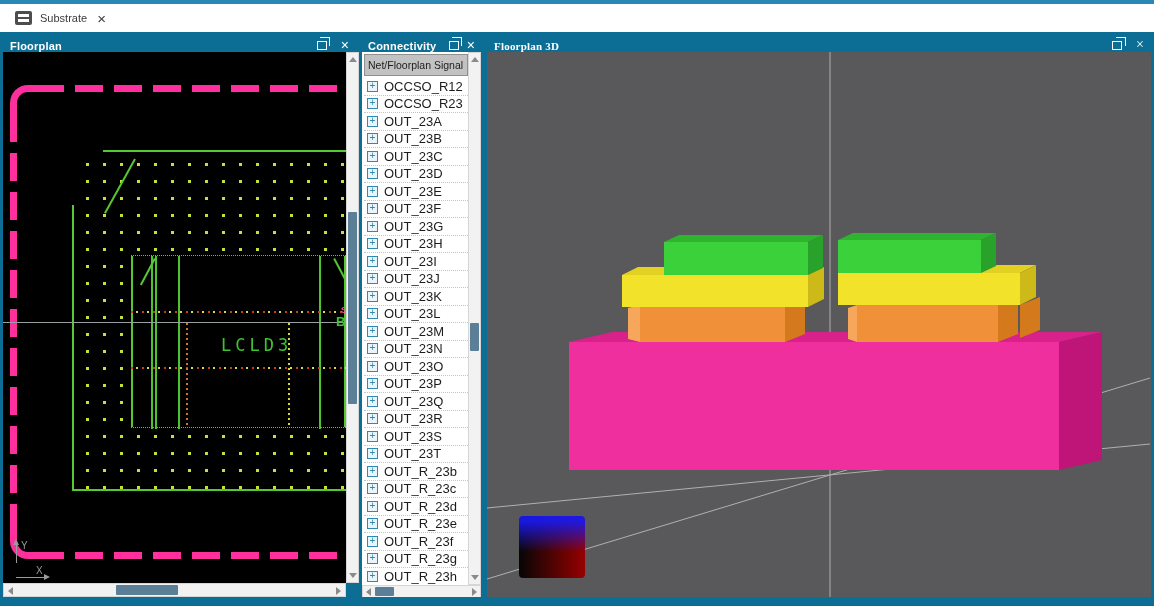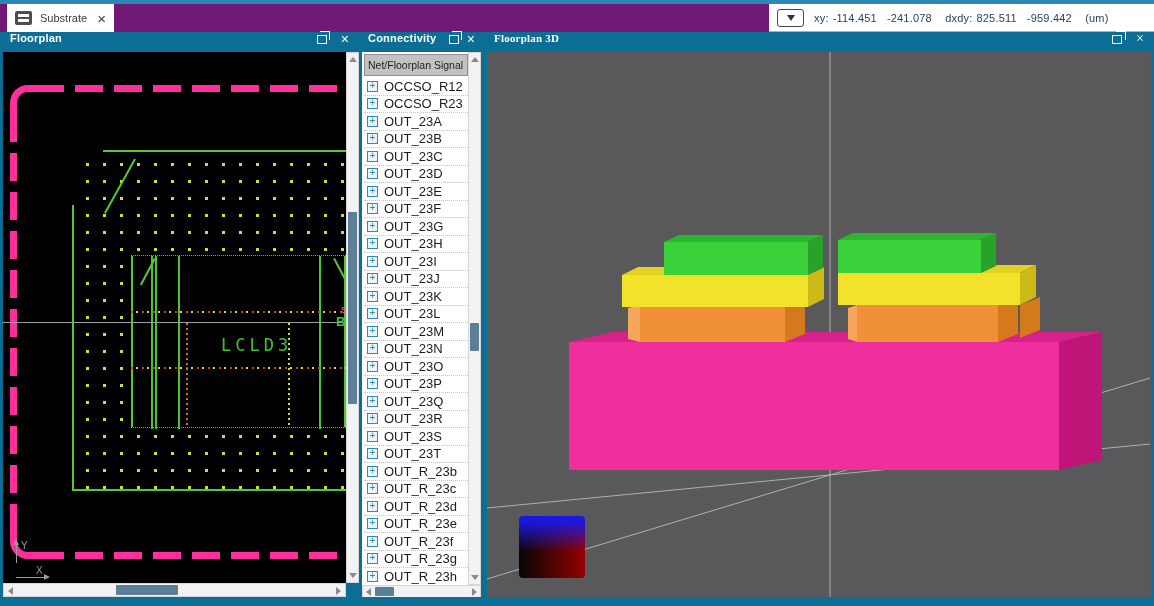--- a/index.html
+++ b/index.html
@@ -1,36 +1,36 @@
 <!DOCTYPE html>
 <html><head>
 <meta charset="utf-8">
 <style>
   * { margin:0; padding:0; box-sizing:border-box; }
   html,body { width:1154px; height:606px; overflow:hidden; font-family:"Liberation Sans", sans-serif; }
   body { position:relative; background:#0c6e94; }
 
   
-  .topbar { position:absolute; left:0; top:0; width:1154px; height:32px; background:#701a75; }
+  .topbar { position:absolute; left:0; top:0; width:1154px; height:32px; background:#ffffff; }
   .topstrip { position:absolute; left:0; top:0; width:1154px; height:4px; background:#2b87b4; }
   .tab { position:absolute; left:7px; top:4px; width:107px; height:28px; background:#ffffff; display:flex; align-items:center; gap:8px; padding:0 8px; }
   .tab-icon { width:17px; height:14px; background:#4d4d4d; border-radius:2px; position:relative; flex:0 0 auto; }
   .tab-icon::before, .tab-icon::after { content:''; position:absolute; left:3px; right:3px; height:3px; background:#ffffff; }
   .tab-icon::before { top:3px; } .tab-icon::after { bottom:3px; }
   .tab-label { font-size:11px; color:#3c3c3c; }
   .tab-close { margin-left:auto; font-size:15px; color:#3c3c3c; line-height:1; cursor:default; }
   .right-toolbar { position:absolute; left:769px; top:4px; width:385px; height:28px; background:#ffffff; display:flex; align-items:center; gap:10px; padding:0 8px; border-bottom:1px solid #9db6c4; }
   .dd-btn { width:27px; height:18px; border:1.5px solid #4a4a4a; border-radius:3px; display:flex; align-items:center; justify-content:center; background:#fff; }
   .dd-caret { width:0; height:0; border-left:4px solid transparent; border-right:4px solid transparent; border-top:6px solid #333; }
   .coords { font-size:11px; color:#24465e; white-space:nowrap; letter-spacing:.2px; }
   .coords b { font-weight:normal; margin-right:4px; }
   .coords span.val { margin-right:10px; }
 
   
-  .panel-header { position:absolute; height:20px; background:#0c6e94; color:#ffffff; display:flex; align-items:flex-start; padding:0 10px; }
+  .panel-header { position:absolute; height:20px; background:#0c6e94; color:#ffffff; display:flex; align-items:flex-end; padding:0 10px; }
   .panel-title { font-size:11px; font-weight:bold; letter-spacing:.2px; }
   .ph-icons { margin-left:auto; display:flex; align-items:center; gap:14px; }
   .float-icon { width:10px; height:9px; border:1.5px solid #fff; position:relative; }
   .float-icon::before { content:''; position:absolute; left:2.5px; top:-4.5px; width:9px; height:8px; border:1.5px solid #fff; border-left:none; border-bottom:none; }
   .x-icon { color:#fff; font-size:14px; line-height:1; }
 
   
   .fp-canvas { position:absolute; left:3px; top:52px; width:343px; height:531px; background:#000; overflow:hidden; }
   .pink-h { position:absolute; height:7px; background:repeating-linear-gradient(90deg,#ff2f9e 0 28px, transparent 28px 39px); }
   .pink-v { position:absolute; width:7px; background:repeating-linear-gradient(180deg,#ff2f9e 0 28px, transparent 28px 39px); }
@@ -89,30 +89,20 @@
 </head>
 <body>
 
 <div class="topbar">
   <div class="topstrip"></div>
   <div class="tab">
     <div class="tab-icon"></div>
     <span class="tab-label">Substrate</span>
     <span class="tab-close">×</span>
   </div>
-  <div class="right-toolbar">
-    <div class="dd-btn">
-      <div class="dd-caret"></div>
-    </div>
-    <div class="coords">
-      <b>xy:</b><span class="val">-114.451</span><span class="val">-241.078</span>
-      <b>dxdy:</b><span class="val">825.511</span><span class="val">-959.442</span>
-      <span>(um)</span>
-    </div>
-  </div>
 </div>
 
 <div class="panel-header" style="left:0; top:32px; width:359px;">
   <span class="panel-title">Floorplan</span>
   <span class="ph-icons">
     <span class="float-icon"></span>
     <span class="x-icon">×</span>
   </span>
 </div>
 <div class="panel-header" style="left:362px; top:32px; width:119px; padding:0 6px;">

